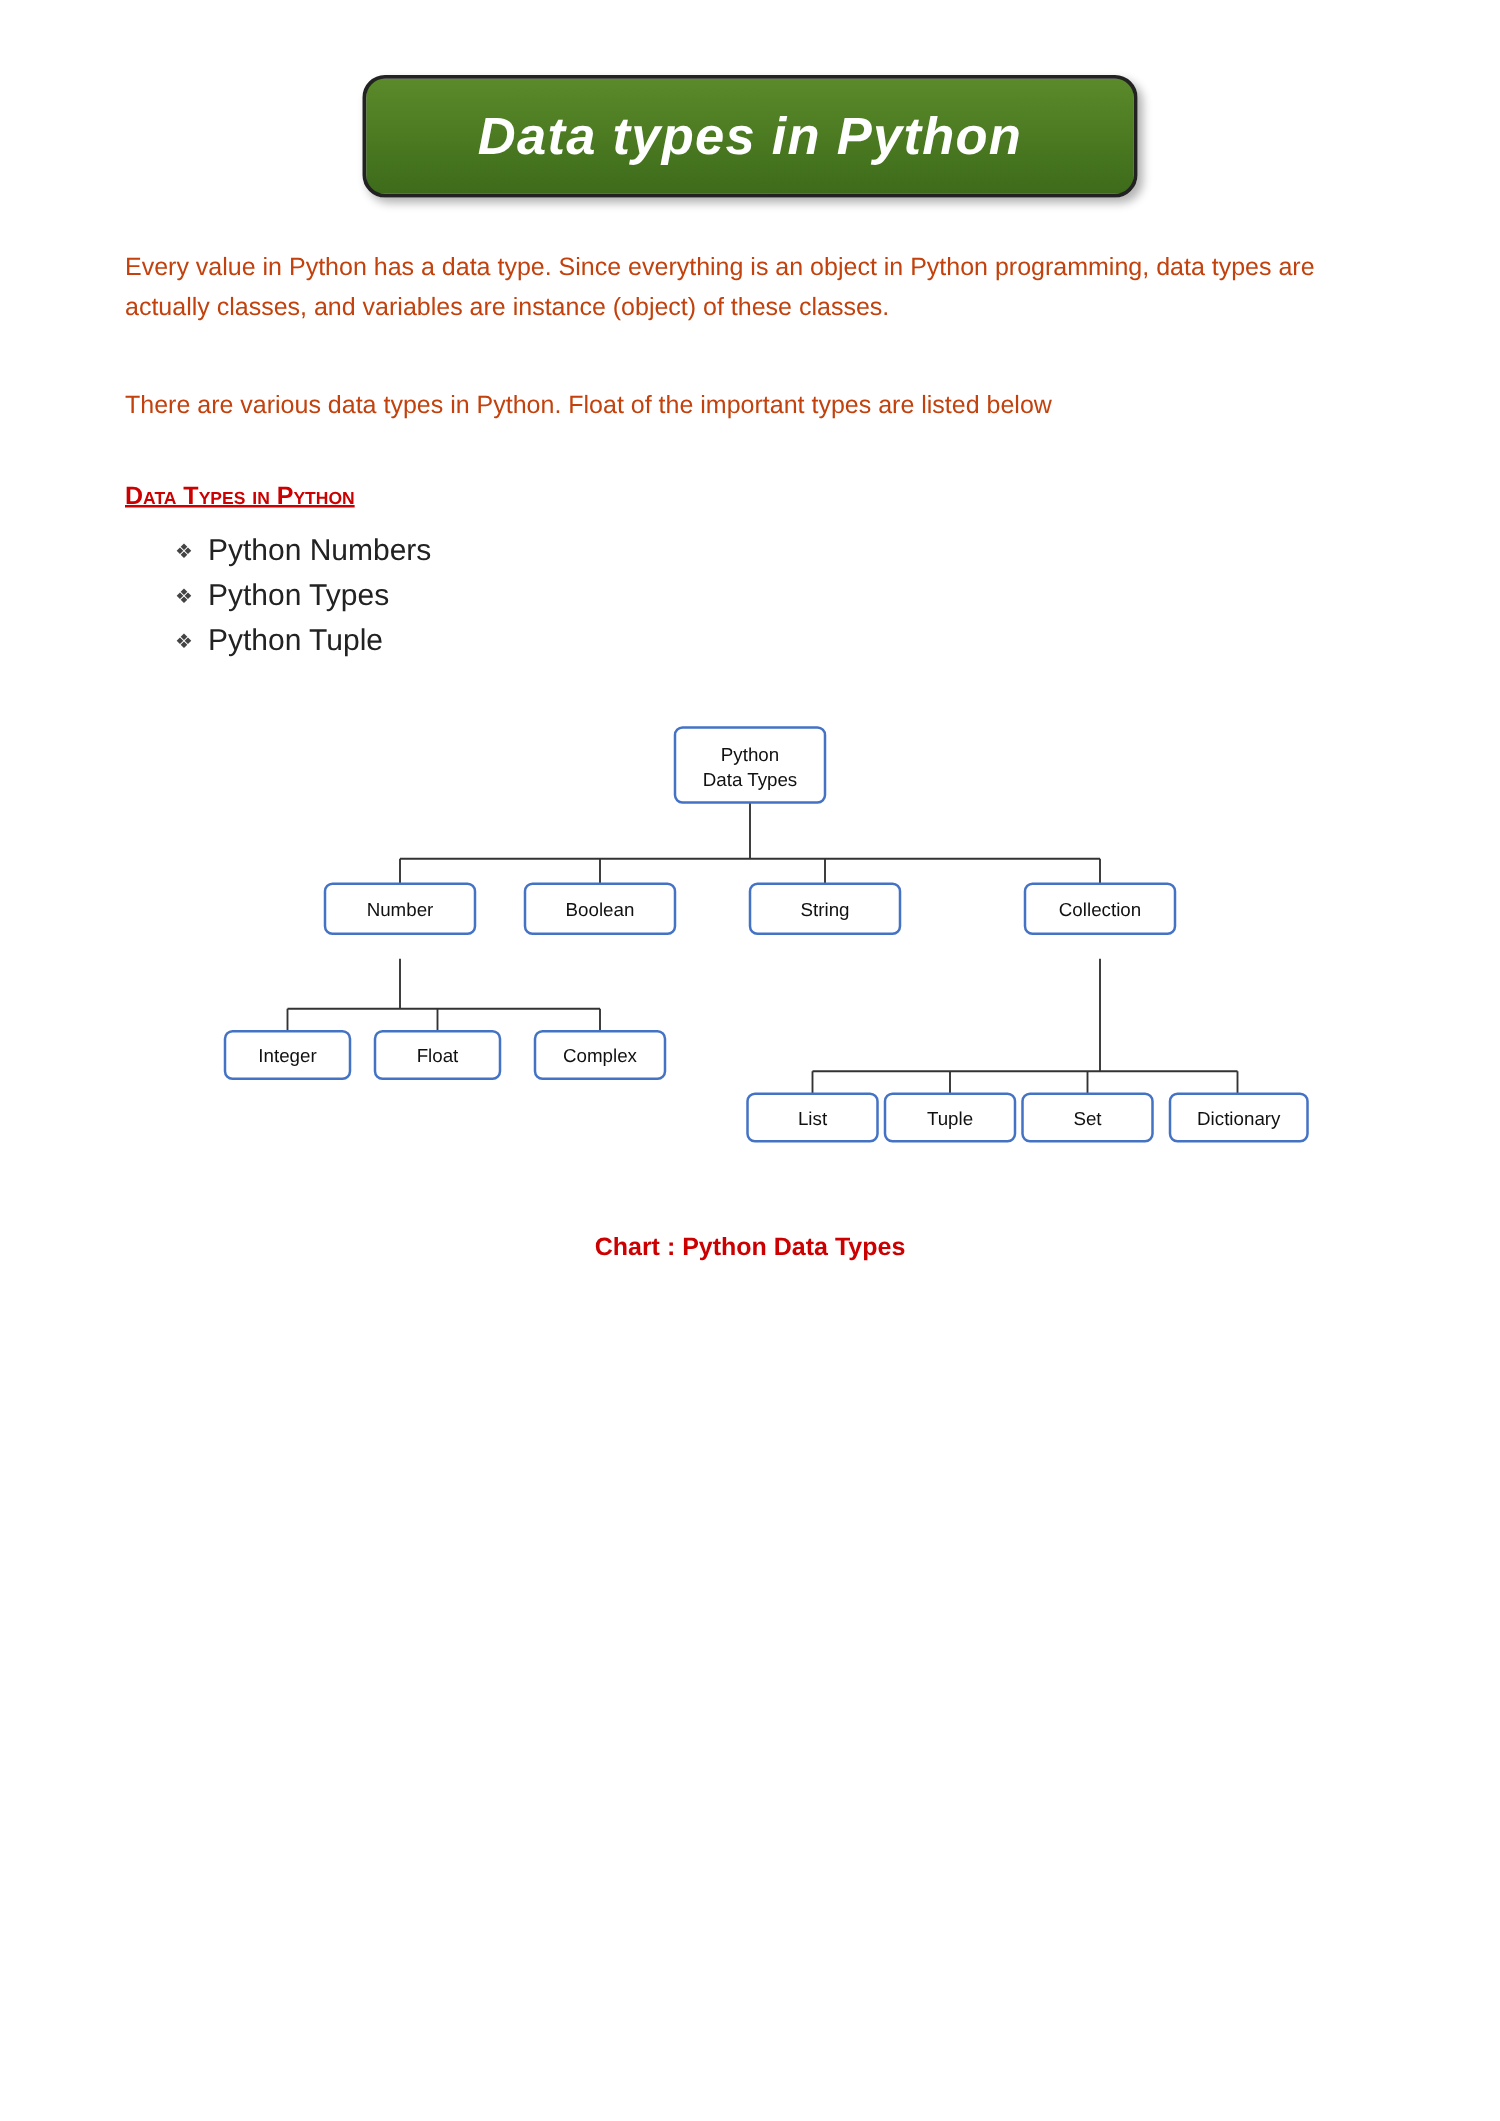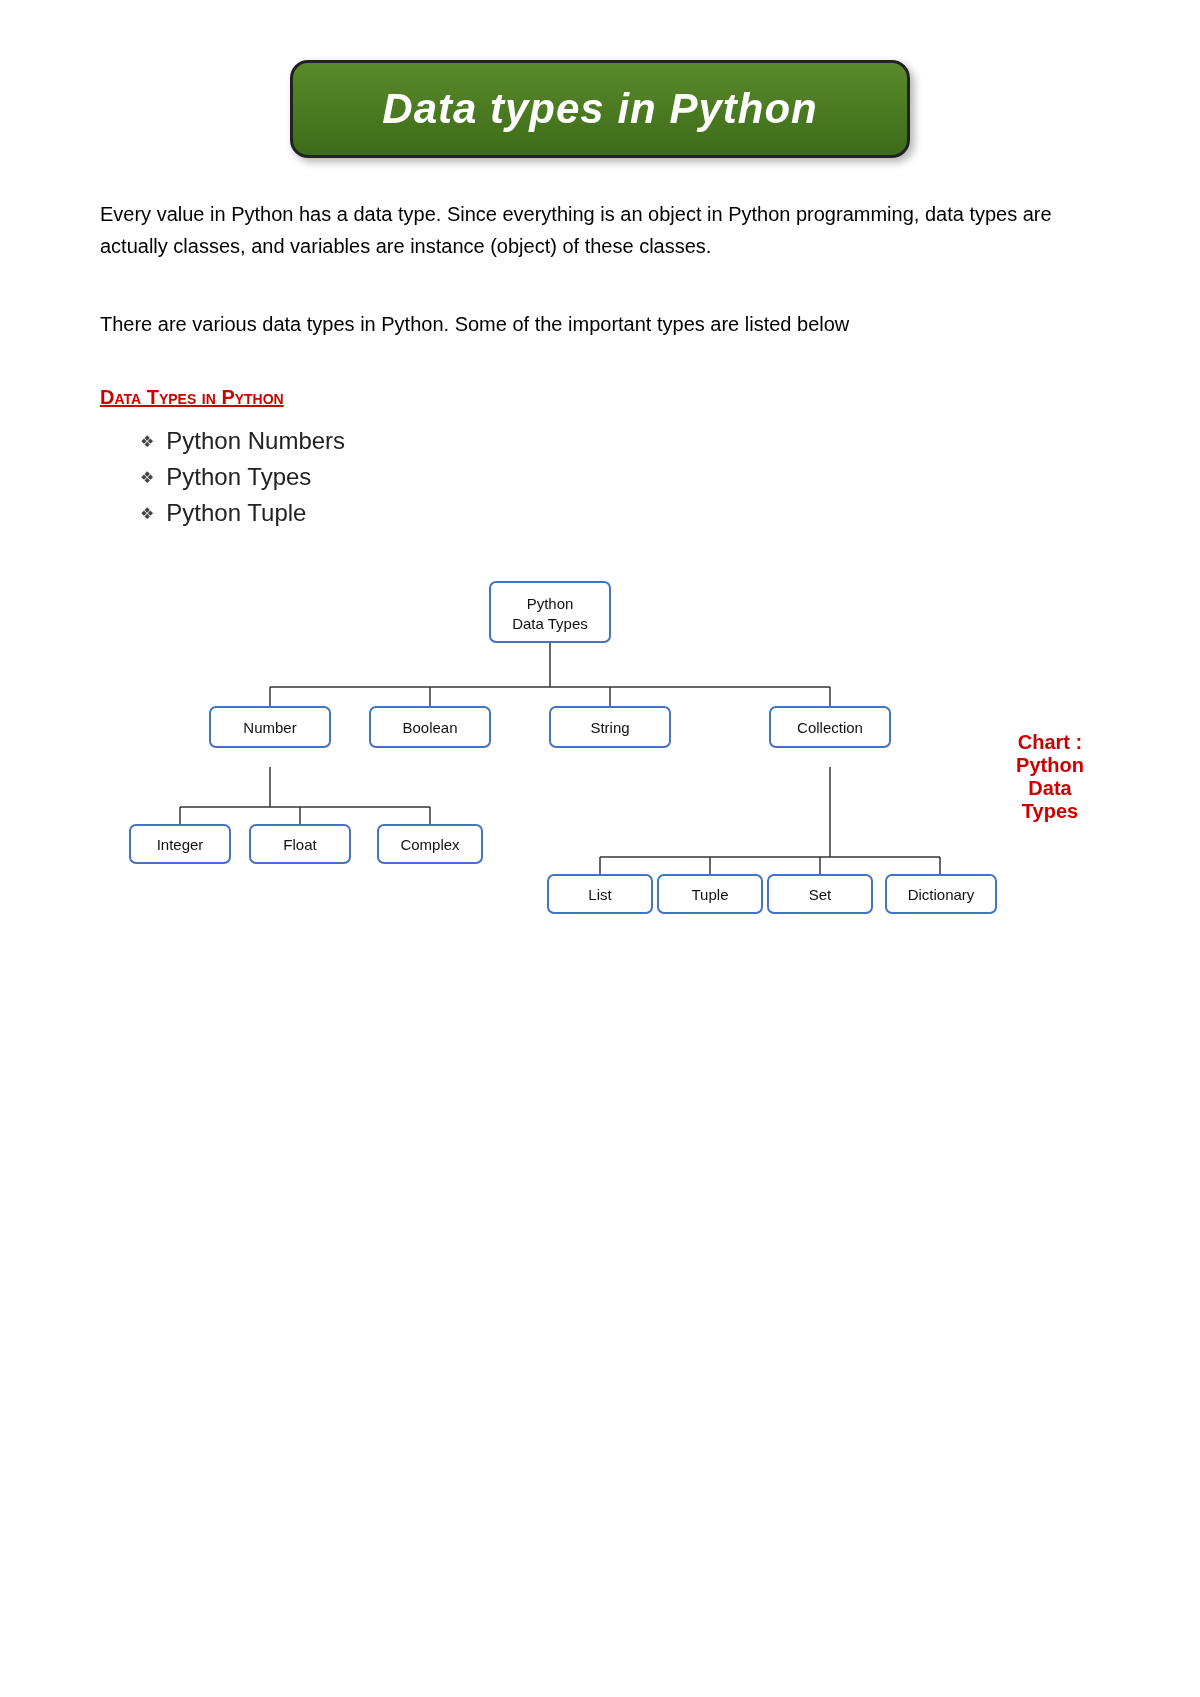--- a/index.html
+++ b/index.html
@@ -33,21 +33,21 @@
       font-size: 42px;
       font-weight: bold;
       font-style: italic;
       letter-spacing: 1px;
     }
 
     .intro-text {
       font-size: 20px;
       line-height: 1.6;
       margin-bottom: 28px;
-      color: #000000;
+      color: #c2410c;
     }
 
     .section-link {
       color: #cc0000;
       text-decoration: underline;
       font-size: 20px;
       font-variant: small-caps;
       font-weight: bold;
       margin-bottom: 18px;
       display: block;
@@ -69,21 +69,21 @@
 
     .bullet-list li::before {
       content: "❖";
       color: #444;
       font-size: 16px;
     }
 
     
     .chart-container {
       display: flex;
-      flex-direction: row;
+      flex-direction: column;
       align-items: center;
       margin: 30px 0 20px 0;
     }
 
     .chart-caption {
       color: #cc0000;
       font-size: 20px;
       font-weight: bold;
       margin-top: 20px;
       text-align: center;
@@ -128,21 +128,21 @@
 
 
 
 <div class="header-box">
   <h1>Data types in Python</h1>
 </div>
 
 
 <p class="intro-text">Every value in Python has a data type. Since everything is an object in Python programming, data types are actually classes, and variables are instance (object) of these classes.</p>
 <br>
-<p class="intro-text">There are various data types in Python. Some of the important types are listed below</p>
+<p class="intro-text">There are various data types in Python. Float of the important types are listed below</p>
 <br>
 
 
 <a class="section-link" href="#">Data Types in Python</a>
 
 
 <ul class="bullet-list">
   <li>
       <span>Python Numbers</span>
     </li>

